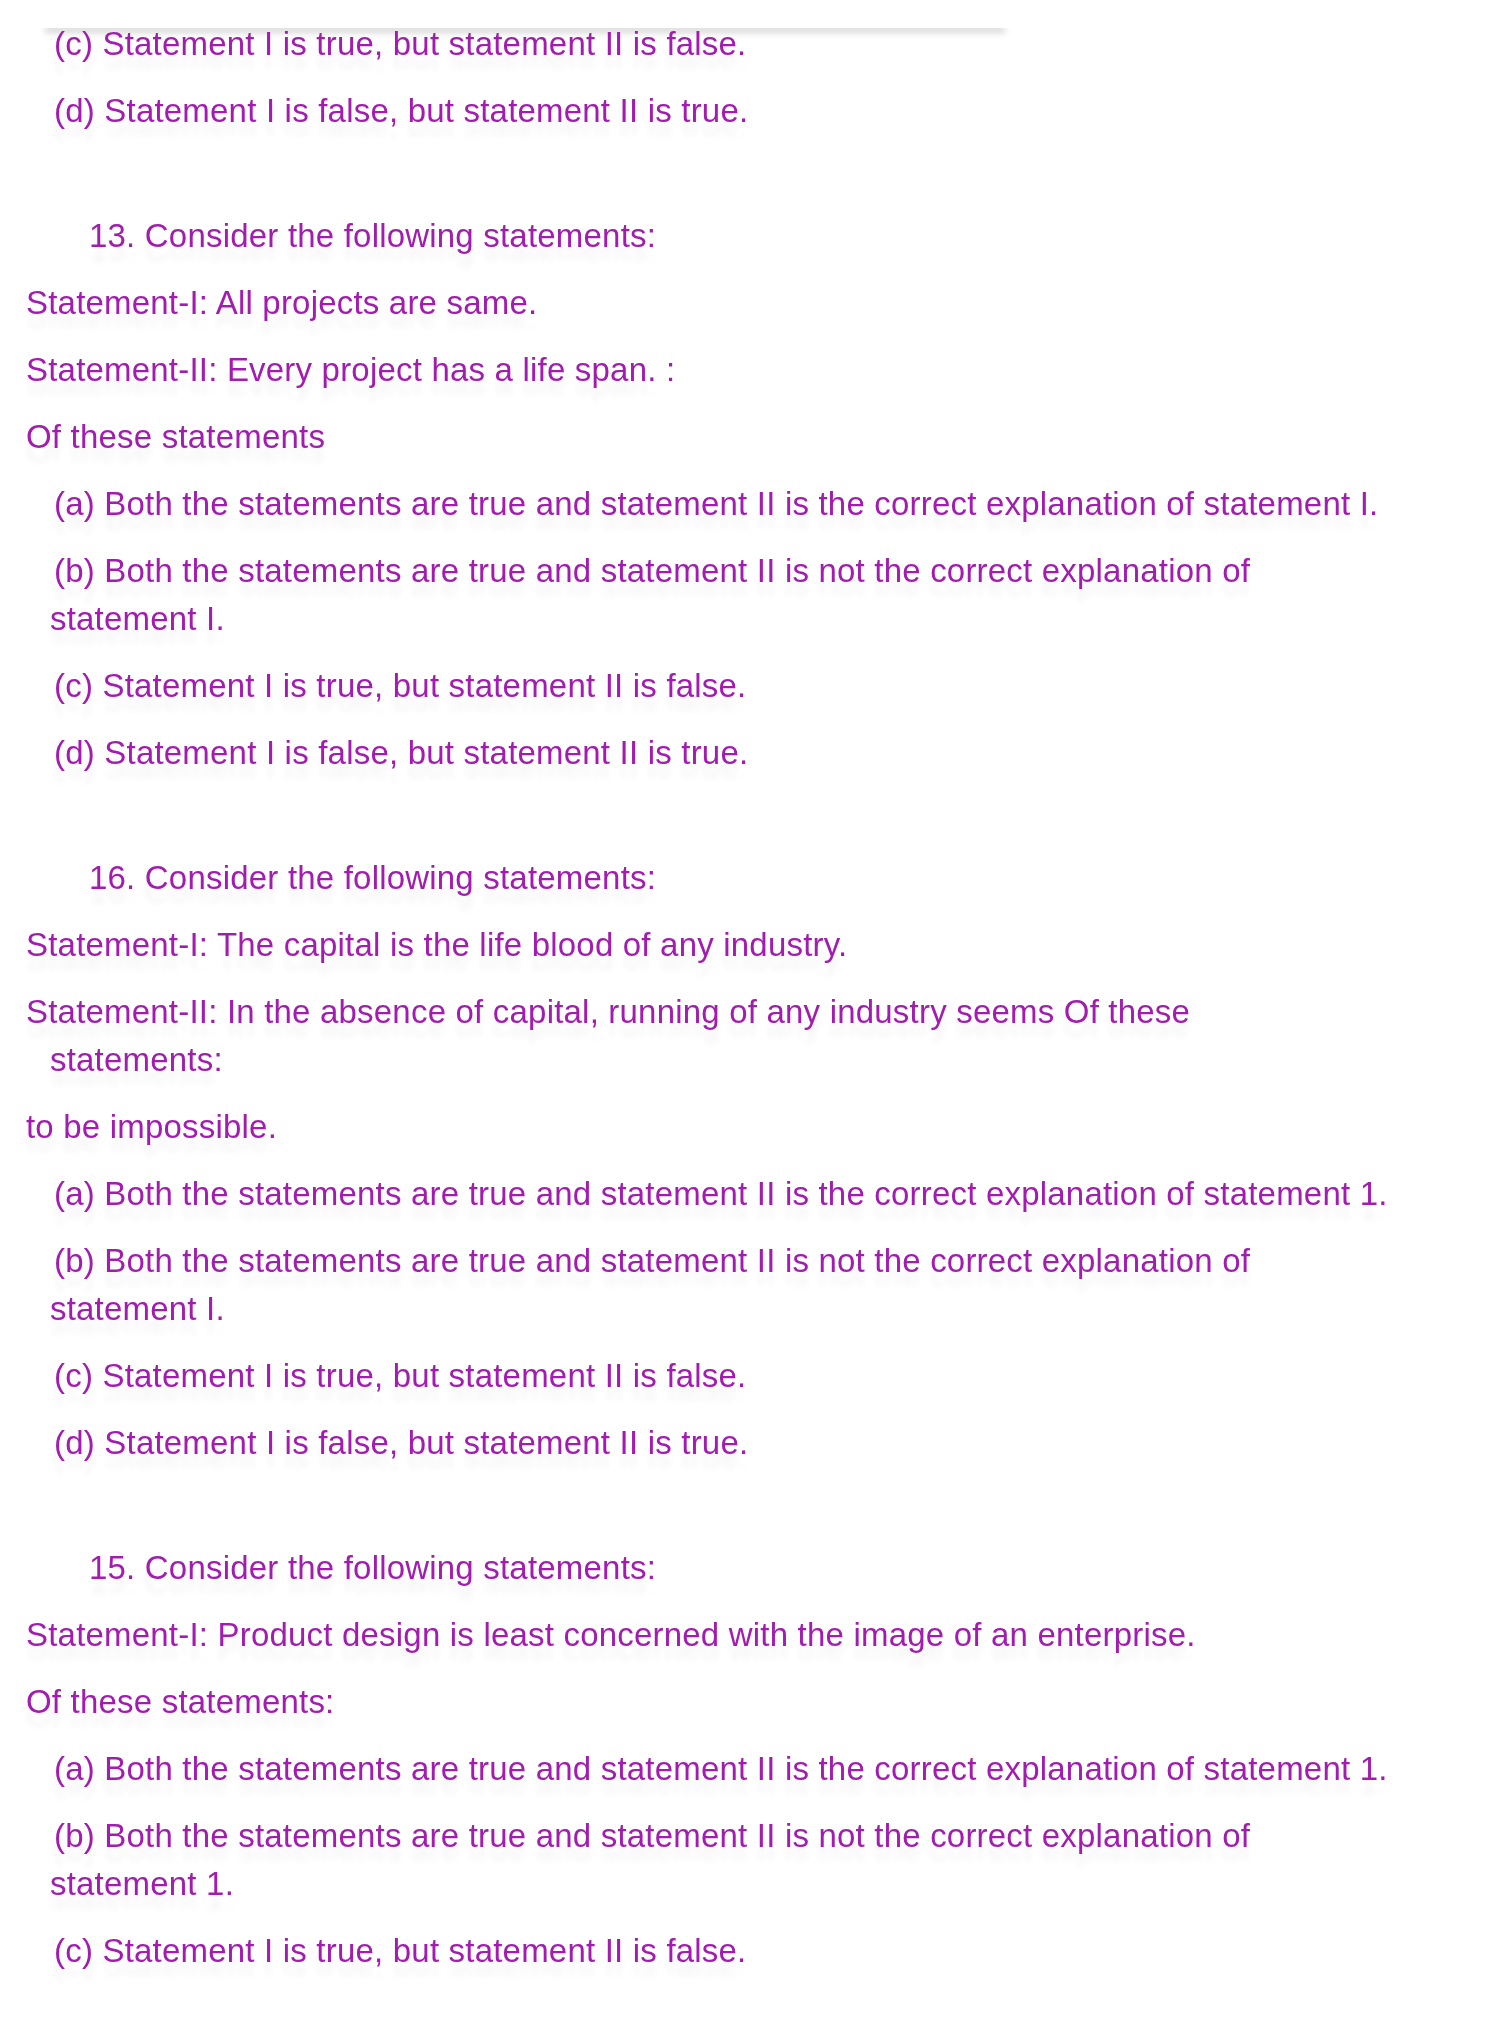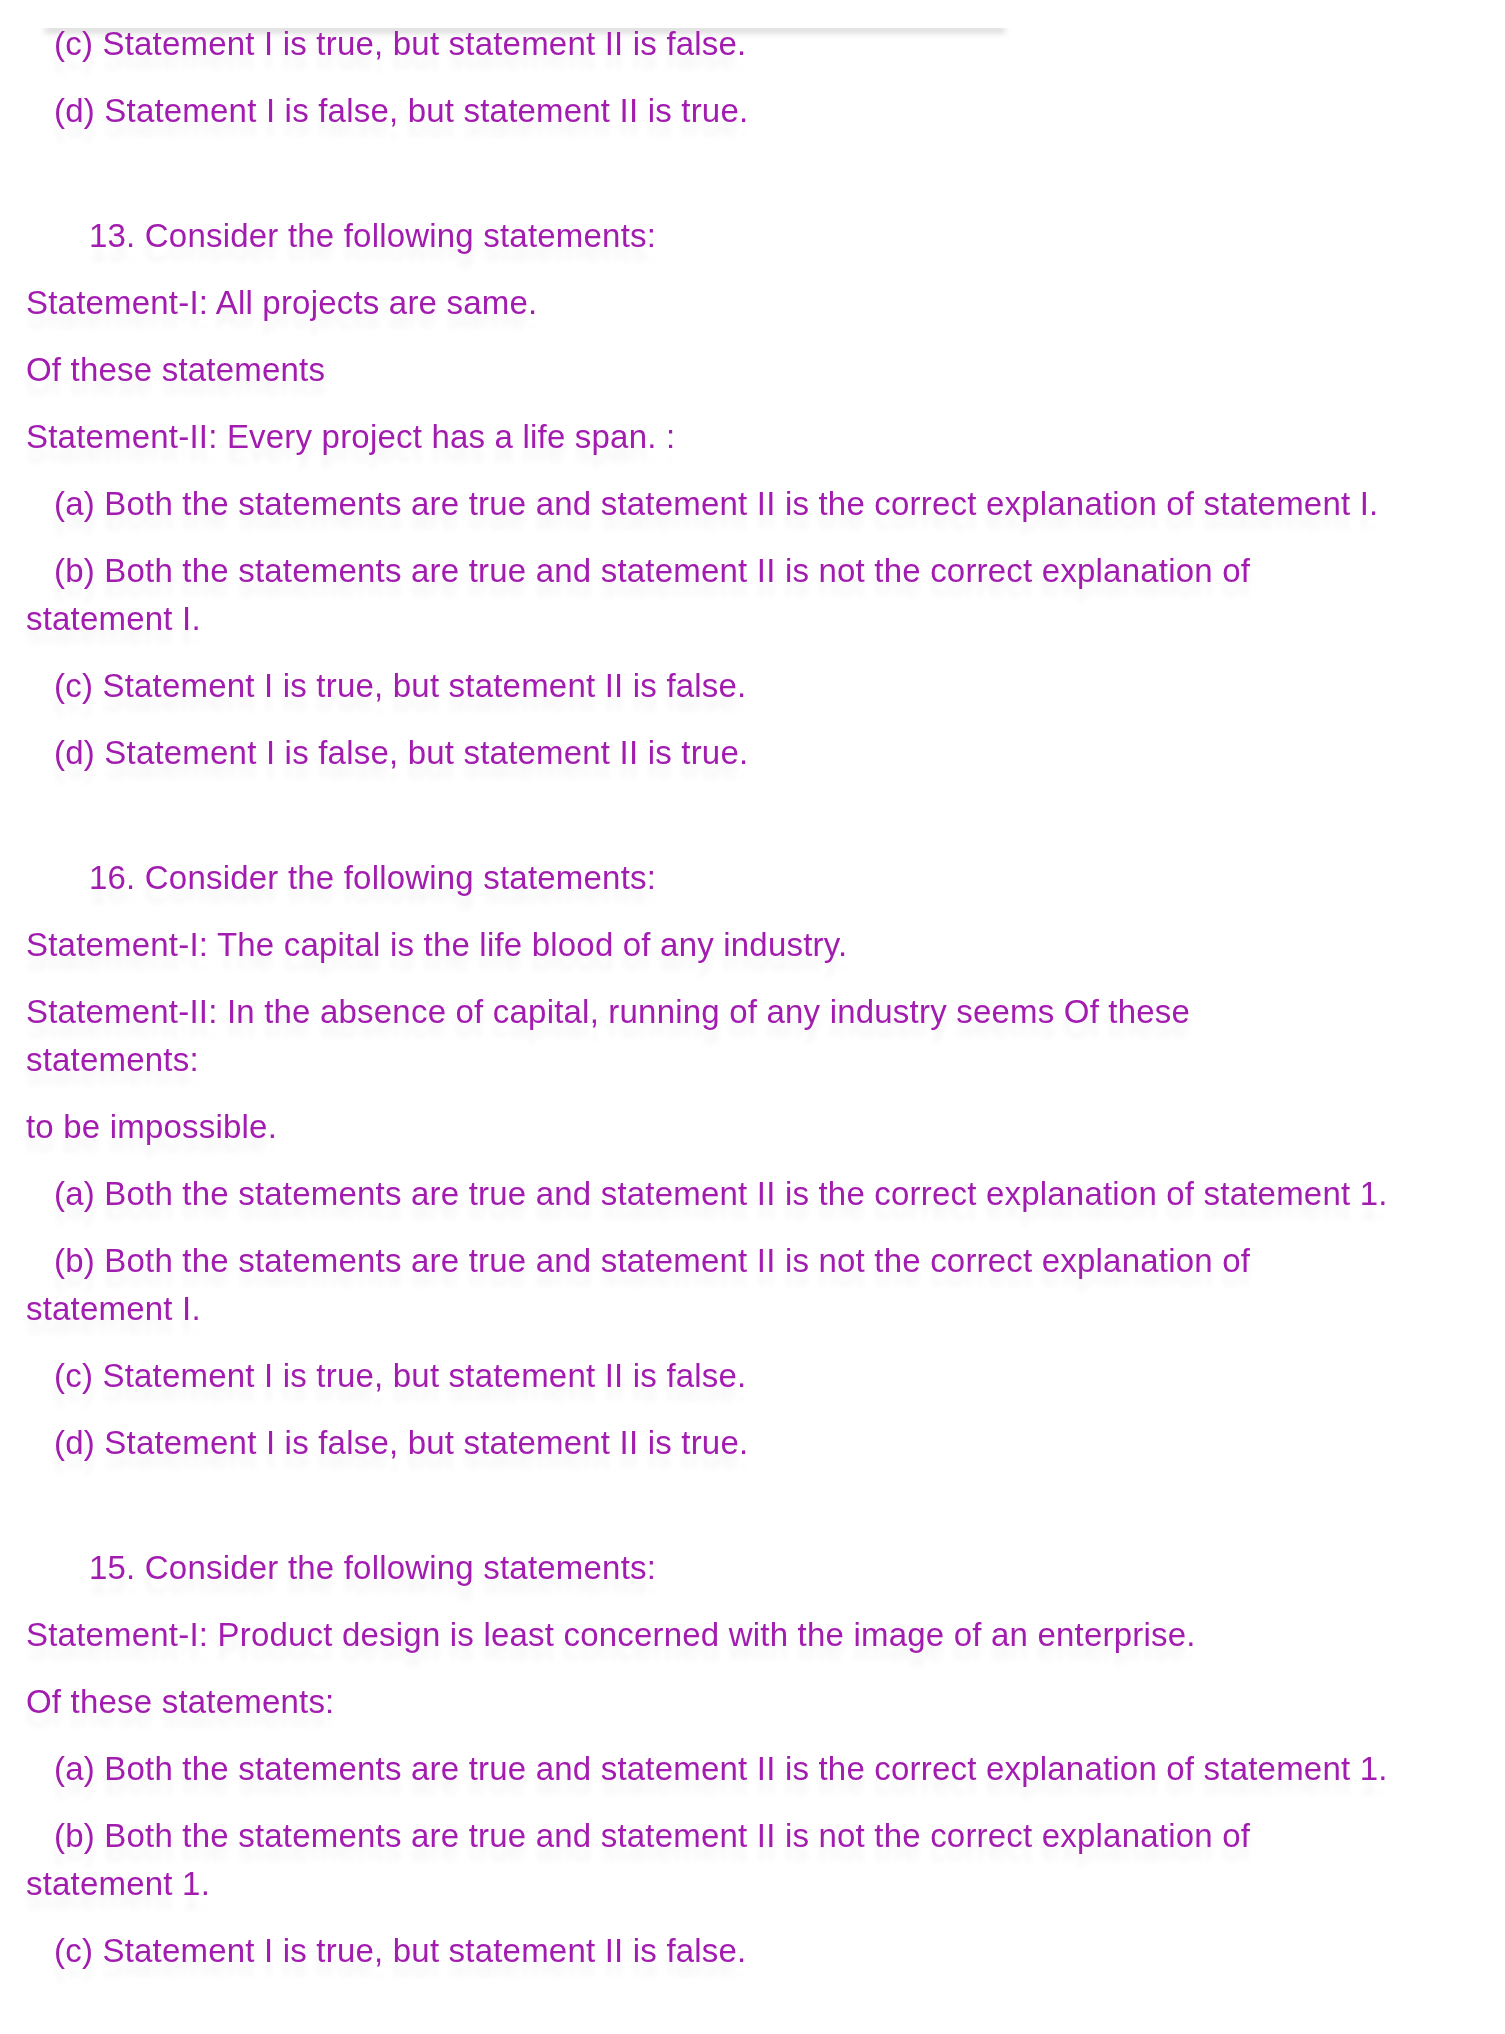--- a/index.html
+++ b/index.html
@@ -27,21 +27,21 @@
     font-size: 33px;
     line-height: 45px;
     white-space: nowrap;
     letter-spacing: 0.2px;
     
     text-shadow: 0 14px 6px rgba(0, 0, 0, 0.055);
   }
   .text-flow p:first-child { margin-top: 0; }
   .option      { padding-left: 54px; }
   .statement   { padding-left: 26px; }
-  .cont        { padding-left: 26px; margin-top: 3px; }
+  .cont        { padding-left: 50px; margin-top: 3px; }
   .heading     { padding-left: 89px; }
   .section     { margin-top: 80px; }
   
   .smudge {
     position: absolute;
     pointer-events: none;
     filter: blur(3px);
   }
   .smudge-top {
     left: 45px; top: -2px;
@@ -62,22 +62,22 @@
 <div class="page">
 
   <div class="smudge smudge-top"></div>
 
   <div class="text-flow">
     <p class="line option">(c) Statement I is true, but statement II is false.</p>
     <p class="line option">(d) Statement I is false, but statement II is true.</p>
 
     <p class="line heading section">13. Consider the following statements:</p>
     <p class="line statement">Statement-I: All projects are same.</p>
+    <p class="line statement">Statement-II: Every project has a life span. :</p>
     <p class="line statement">Of these statements</p>
-    <p class="line statement">Statement-II: Every project has a life span. :</p>
     <p class="line option">(a) Both the statements are true and statement II is the correct explanation of statement I.</p>
     <p class="line option">(b) Both the statements are true and statement II is not the correct explanation of</p>
     <p class="line cont">statement I.</p>
     <p class="line option">(c) Statement I is true, but statement II is false.</p>
     <p class="line option">(d) Statement I is false, but statement II is true.</p>
 
     <p class="line heading section">16. Consider the following statements:</p>
     <p class="line statement">Statement-I: The capital is the life blood of any industry.</p>
     <p class="line statement">Statement-II: In the absence of capital, running of any industry seems Of these</p>
     <p class="line cont">statements:</p>

